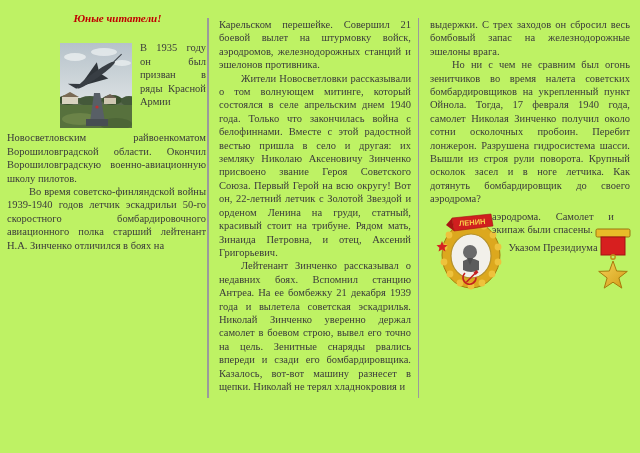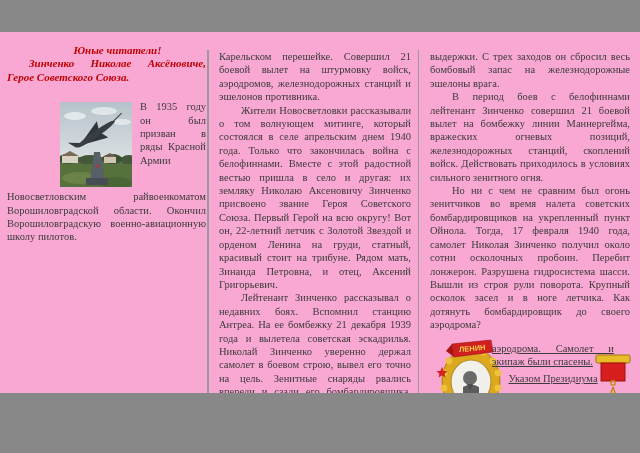--- a/index.html
+++ b/index.html
@@ -1,18 +1,18 @@
 <!DOCTYPE html>
 <html><head>
 <meta charset="utf-8">
 <style>
   html,body{margin:0;padding:0;background:#888;}
   #page{
-    position:relative;width:640px;height:361px;background:#f9a8d4;
-    overflow:hidden;font-family:"Liberation Serif", serif;color:#3b3b3b;margin-top:32px;
+    position:relative;width:640px;height:453px;background:#bef264;
+    overflow:hidden;font-family:"Liberation Serif", serif;color:#3b3b3b;
   }
   .col{position:absolute;text-align:justify;font-size:10.5px;line-height:13.4px;}
   .col p{margin:0;text-indent:22px;}
   .col p.cont{text-indent:0;}
   #col-left{left:7px;top:12px;width:199px;}
   #col-mid{left:219px;top:18px;width:192px;}
   #col-right{left:430px;top:18px;width:200px;}
   .divider{position:absolute;top:18px;width:1.5px;height:380px;background:#9b9b9b;}
   #divider-1{left:207px;}
   #divider-2{left:417.5px;}
@@ -23,35 +23,34 @@
   #left-body{margin-top:16px;}
   #left-body p + p{margin-top:0;}
   .photo-float{
     float:left;width:72px;height:85px;margin:2px 8px 3px 53px;
     display:block;
   }
   .photo-float svg{display:block;width:72px;height:85px;}
   #wrap-section{position:relative;height:87px;margin-top:2px;}
   #lenin-medal{position:absolute;left:2px;top:2px;width:78px;height:83px;}
   #gold-star-medal{position:absolute;left:163px;top:20px;width:40px;height:66px;}
-  #wrap-text{position:absolute;left:62px;top:8px;width:122px;text-align:justify;text-decoration:underline;}
+  #wrap-text{position:absolute;left:62px;top:2px;width:122px;text-align:justify;}
   #wrap-text p{text-indent:0;margin:0;}
   #wrap-text p.decree{margin-top:4px;text-align:center;}
 </style>
 </head>
 <body>
 
 <div id="page">
 
   <div class="divider" id="divider-1"></div>
   <div class="divider" id="divider-2"></div>
 
   <div class="col" id="col-left">
     <p class="hdr hdr-title">Юные читатели!</p>
-    <p class="hdr hdr-red2">Зинченко Николае Аксёновиче, Герое Советского Союза.</p>
 
     <div id="left-body">
       <p class="cont">
         <span class="photo-float">
             <svg viewBox="0 0 72 85" xmlns="http://www.w3.org/2000/svg">
           <defs>
             <linearGradient id="skyGrad" x1="0" y1="0" x2="0" y2="1">
               <stop offset="0" stop-color="#b6c2ca"></stop>
                   <stop offset="1" stop-color="#dde2e4"></stop>
             </linearGradient>
@@ -78,32 +77,32 @@
           <g transform="rotate(-35 36 32)">
             <polygon points="12,32 8,23 19,31" fill="#343a40"></polygon>
             <polygon points="16,32 44,22 40,32" fill="#2f353a"></polygon>
             <polygon points="16,32 44,42 40,32" fill="#2f353a"></polygon>
             <ellipse cx="36" cy="32" rx="23" ry="3.2" fill="#383e44"></ellipse>
             <line x1="58" y1="31.5" x2="69" y2="29.5" stroke="#383e44" stroke-width="1"></line>
           </g>
         </svg>
           </span><span>В 1935 году он был призван в ряды Красной Армии Новосветловским райвоенкоматом Ворошиловградской области. Окончил Ворошиловградскую военно-авиационную школу пилотов.</span>
       </p>
+      <p>Во время советско-финляндской войны 1939-1940 годов летчик эскадрильи 50-го скоростного бомбардировочного авиационного полка старший лейтенант Н.А. Зинченко отличился в боях на</p>
     </div>
   </div>
 
   <div class="col" id="col-mid">
     <p class="cont">Карельском перешейке. Совершил 21 боевой вылет на штурмовку войск, аэродромов, железнодорожных станций и эшелонов противника.</p>
     <p>Жители Новосветловки рассказывали о том волнующем митинге, который состоялся в селе апрельским днем 1940 года. Только что закончилась война с белофиннами. Вместе с этой радостной вестью пришла в село и другая: их земляку Николаю Аксеновичу Зинченко присвоено звание Героя Советского Союза. Первый Герой на всю округу! Вот он, 22-летний летчик с Золотой Звездой и орденом Ленина на груди, статный, красивый стоит на трибуне. Рядом мать, Зинаида Петровна, и отец, Аксений Григорьевич.</p>
     <p>Лейтенант Зинченко рассказывал о недавних боях. Вспомнил станцию Антреа. На ее бомбежку 21 декабря 1939 года и вылетела советская эскадрилья. Николай Зинченко уверенно держал самолет в боевом строю, вывел его точно на цель. Зенитные снаряды рвались впереди и сзади его бомбардировщика. Казалось, вот-вот машину разнесет в щепки. Николай не терял хладнокровия и</p>
   </div>
 
   <div class="col" id="col-right">
     <p class="cont">выдержки. С трех заходов он сбросил весь бомбовый запас на железнодорожные эшелоны врага.</p>
-    <p>В период боев с белофиннами лейтенант Зинченко совершил 21 боевой вылет на бомбежку линии Маннергейма, вражеских огневых позиций, железнодорожных станций, скоплений войск. Действовать приходилось в условиях сильного зенитного огня.</p>
     <p>Но ни с чем не сравним был огонь зенитчиков во время налета советских бомбардировщиков на укрепленный пункт Ойнола. Тогда, 17 февраля 1940 года, самолет Николая Зинченко получил около сотни осколочных пробоин. Перебит лонжерон. Разрушена гидросистема шасси. Вышли из строя рули поворота. Крупный осколок засел и в ноге летчика. Как дотянуть бомбардировщик до своего аэродрома?</p>
 
     <div id="wrap-section">
       <svg id="lenin-medal" viewBox="0 0 78 83" xmlns="http://www.w3.org/2000/svg">
         <ellipse cx="39" cy="45" rx="29" ry="33" fill="#dca81e" stroke="#a67c0e" stroke-width="1"></ellipse>
         <g fill="#eec23c">
           <circle cx="39" cy="13" r="3.4"></circle>
             <circle cx="52" cy="16" r="3.4"></circle>
             <circle cx="61" cy="25" r="3.4"></circle>
           <circle cx="66" cy="37" r="3.4"></circle>

